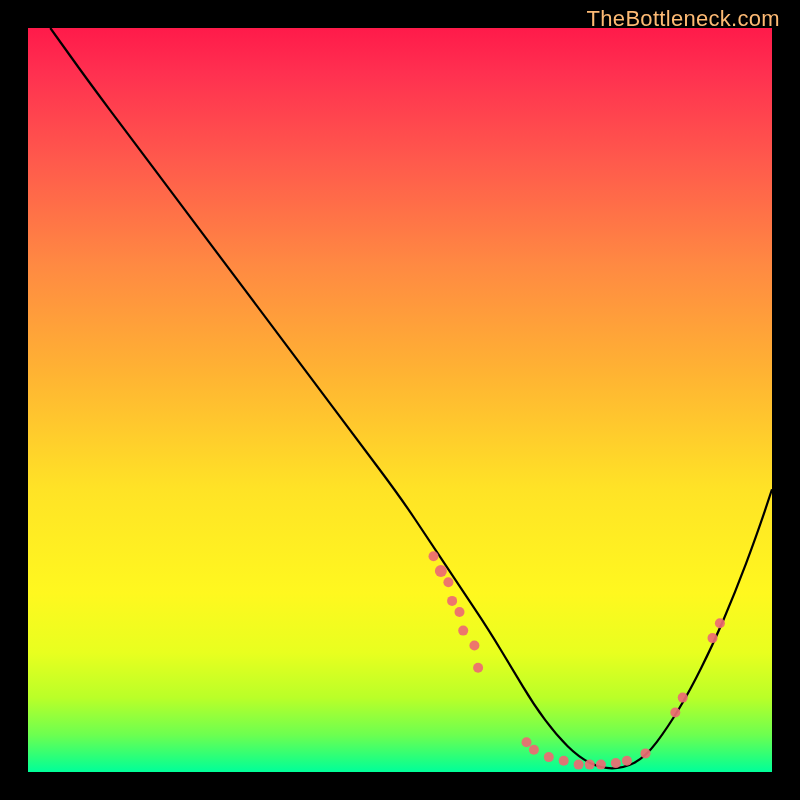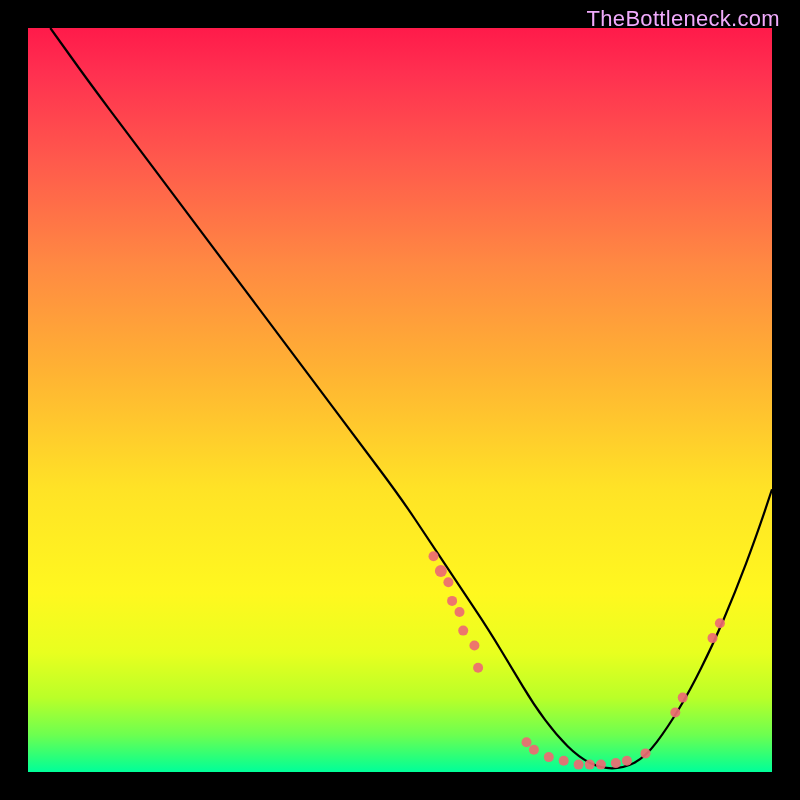--- a/index.html
+++ b/index.html
@@ -7,21 +7,21 @@
     width: 800px;
     height: 800px;
     background: #000;
     position: relative;
     font-family: Arial, sans-serif;
   }
   .watermark {
     position: absolute;
     top: 6px;
     right: 20px;
-    color: #f0abfc;
+    color: #fdba74;
     font-size: 22px;
     font-weight: 500;
     z-index: 10;
     letter-spacing: 0.3px;
   }
   .plot-area {
     position: absolute;
     left: 28px;
     top: 28px;
     width: 744px;

